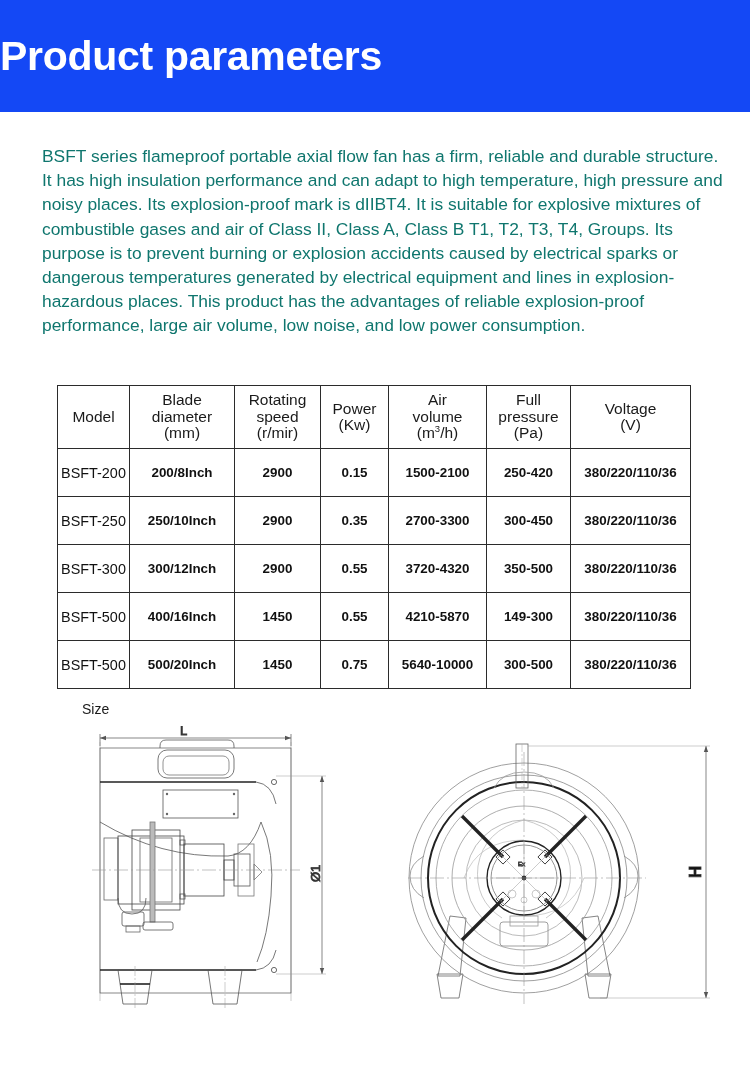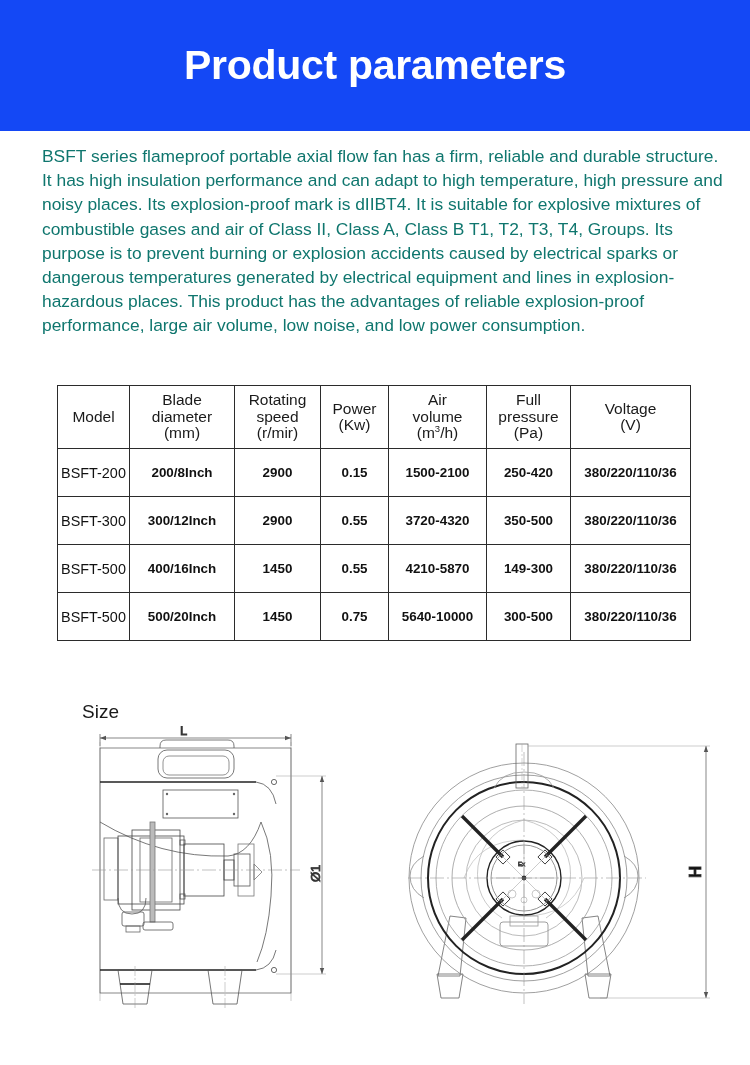--- a/index.html
+++ b/index.html
@@ -15,25 +15,24 @@
     color: #1a1a1a;
     overflow: hidden;
   }
 
   
   .banner {
     position: absolute;
     left: 0;
     top: 0;
     width: 750px;
-    height: 131px;
+    height: 112px;
     background: #1448f5;
     display: flex;
     align-items: center;
-    justify-content: center;
   }
   .banner-title {
     color: #ffffff;
     font-size: 41px;
     font-weight: bold;
     letter-spacing: -0.3px;
     line-height: 1;
     font-family: "Liberation Sans", sans-serif;
   }
 
@@ -103,21 +102,21 @@
   col.c3 { width: 68px; }
   col.c4 { width: 98px; }
   col.c5 { width: 84px; }
   col.c6 { width: 120px; }
 
   
   .size-label {
     position: absolute;
     left: 82px;
     top: 701px;
-    font-size: 19px;
+    font-size: 14px;
     color: #1a1a1a;
     font-family: "Liberation Sans", sans-serif;
   }
   .drawings {
     position: absolute;
     left: 0;
     top: 726px;
     width: 750px;
     height: 300px;
   }
@@ -208,20 +207,29 @@
       </tr>
     </thead>
     <tbody>
         <tr>
           <td class="model-cell">BSFT-200</td>
           <td>200/8Inch</td>
           <td>2900</td>
           <td>0.15</td>
           <td>1500-2100</td>
           <td>250-420</td>
+          <td>380/220/110/36</td>
+        </tr>
+        <tr>
+          <td class="model-cell">BSFT-250</td>
+          <td>250/10Inch</td>
+          <td>2900</td>
+          <td>0.35</td>
+          <td>2700-3300</td>
+          <td>300-450</td>
           <td>380/220/110/36</td>
         </tr>
         <tr>
           <td class="model-cell">BSFT-300</td>
           <td>300/12Inch</td>
           <td>2900</td>
           <td>0.55</td>
           <td>3720-4320</td>
           <td>350-500</td>
           <td>380/220/110/36</td>

